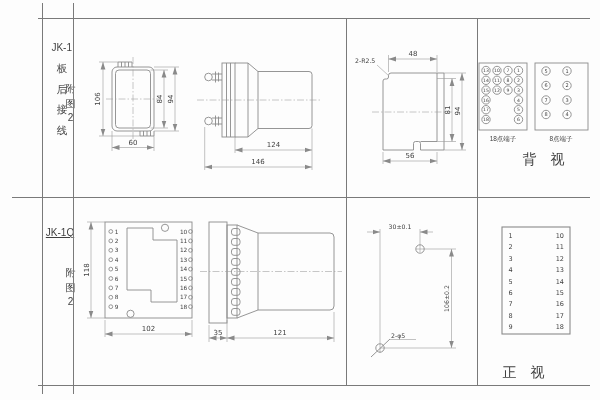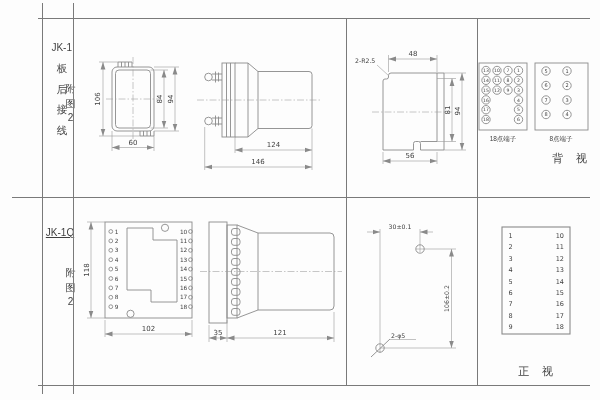--- a/index.html
+++ b/index.html
@@ -19,21 +19,21 @@
   .ft{font-size:5.8px;}
   .pn{font-size:6.5px;}
   .mid{text-anchor:middle;}
   .end{text-anchor:end;}
   .vtext{position:absolute;width:14px;word-break:break-all;text-align:center;
          font-size:10.5px;line-height:20.5px;}
   .fig{position:absolute;width:15px;word-break:break-all;text-align:center;
        font-size:10px;line-height:14.5px;margin-left:36px;}
   .model{position:absolute;text-align:center;font-size:10px;}
   .cap{position:absolute;text-align:center;font-size:6.5px;}
-  .viewcap{position:absolute;text-align:right;font-size:11px;letter-spacing:5px;font-family:Liberation Serif, serif;}
+  .viewcap{position:absolute;text-align:center;font-size:14px;letter-spacing:5px;}
 </style>
 </head>
 <body>
 
 <div class="stage">
 
   <div class="fig" style="left:27px;top:82px;">附图2</div>
   <div class="model" style="left:42px;top:42px;width:30px;text-align:right;">JK-1</div>
   <div class="vtext" style="left:55px;top:58px;">板后接线</div>
 

